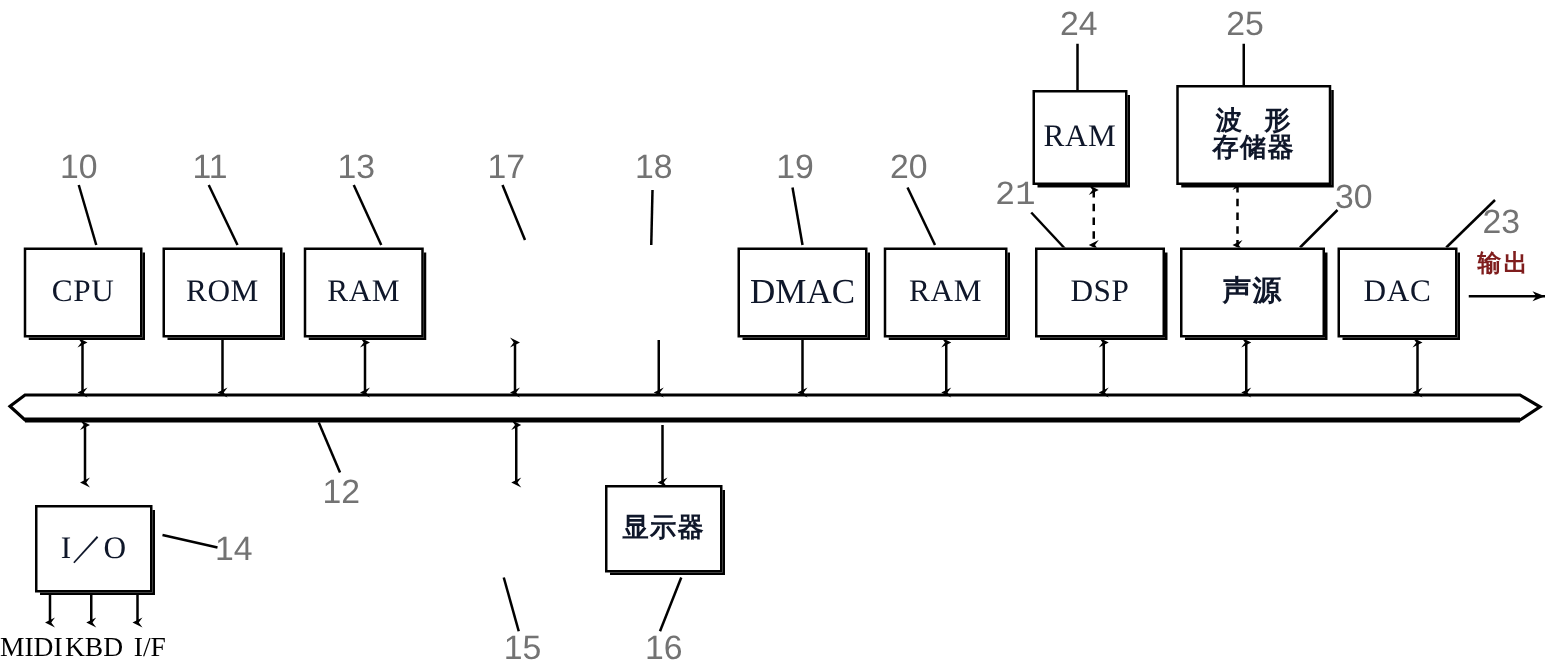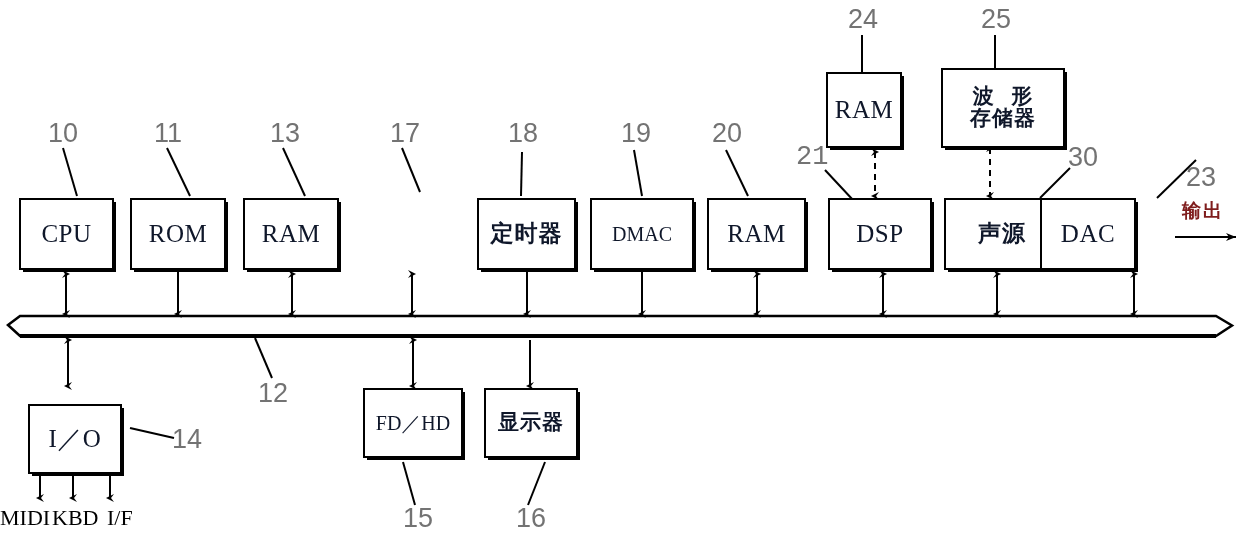--- a/index.html
+++ b/index.html
@@ -49,21 +49,21 @@
     display: block;
     white-space: pre;
   }
   .lat {
     font-family: "Liberation Serif", "DejaVu Serif", serif;
     font-size: 25px;
     letter-spacing: 0.5px;
   }
   .lat-sm {
     font-family: "Liberation Serif", "DejaVu Serif", serif;
-    font-size: 20px;
+    font-size: 28px;
     letter-spacing: 0px;
   }
   .cjk {
     font-family: "DejaVu Sans", sans-serif;
     font-size: 23px;
     font-weight: 600;
     letter-spacing: 1px;
   }
   .cjk-2 {
     font-family: "DejaVu Sans", sans-serif;
@@ -227,51 +227,45 @@
 
     <div class="node" style="left:19px; top:198px; width:95px; height:72px;">
       <span class="line lat">CPU</span>
     </div>
 
     <div class="node" style="left:243px; top:198px; width:96px; height:72px;">
       <span class="line lat">RAM</span>
     </div>
 
 
-    <div class="node" style="left:477px; top:198px; width:99px; height:72px;">
-      <span class="line cjk">定时器</span>
-    </div>
 
     <div class="node" style="left:590px; top:198px; width:104px; height:72px;">
       <span class="line lat-sm">DMAC</span>
     </div>
 
     <div class="node" style="left:707px; top:198px; width:99px; height:72px;">
       <span class="line lat">RAM</span>
     </div>
 
     <div class="node" style="left:828px; top:198px; width:104px; height:72px;">
       <span class="line lat">DSP</span>
     </div>
 
     <div class="node" style="left:944px; top:198px; width:116px; height:72px;">
       <span class="line cjk">声源</span>
     </div>
 
-    <div class="node" style="left:1040px; top:198px; width:96px; height:72px;">
+    <div class="node" style="left:1070px; top:198px; width:96px; height:72px;">
       <span class="line lat">DAC</span>
     </div>
 
     <div class="node" style="left:28px; top:404px; width:94px; height:70px;">
       <span class="line lat">I／O</span>
     </div>
 
-    <div class="node" style="left:363px; top:388px; width:100px; height:70px;">
-      <span class="line lat-sm">FD／HD</span>
-    </div>
 
     <div class="node" style="left:484px; top:388px; width:94px; height:70px;">
       <span class="line cjk-2">显示器</span>
     </div>
 
     <div class="reflabel" style="left:48px; top:118px;">10</div>
     <div class="reflabel" style="left:154px; top:118px;">11</div>
     <div class="reflabel" style="left:270px; top:118px;">13</div>
     <div class="reflabel" style="left:390px; top:118px;">17</div>
     <div class="reflabel" style="left:508px; top:118px;">18</div>

